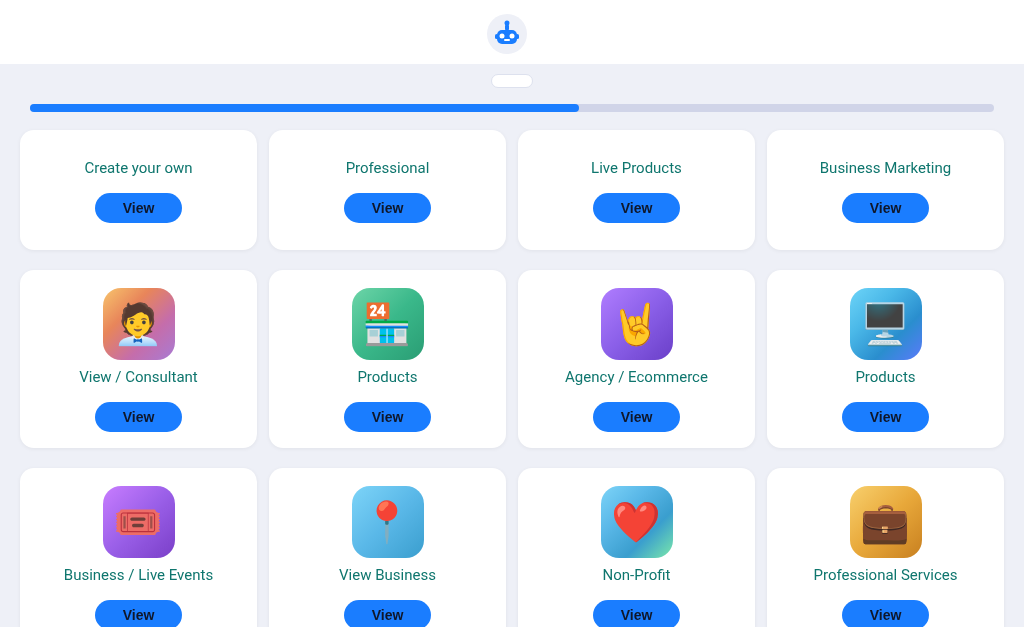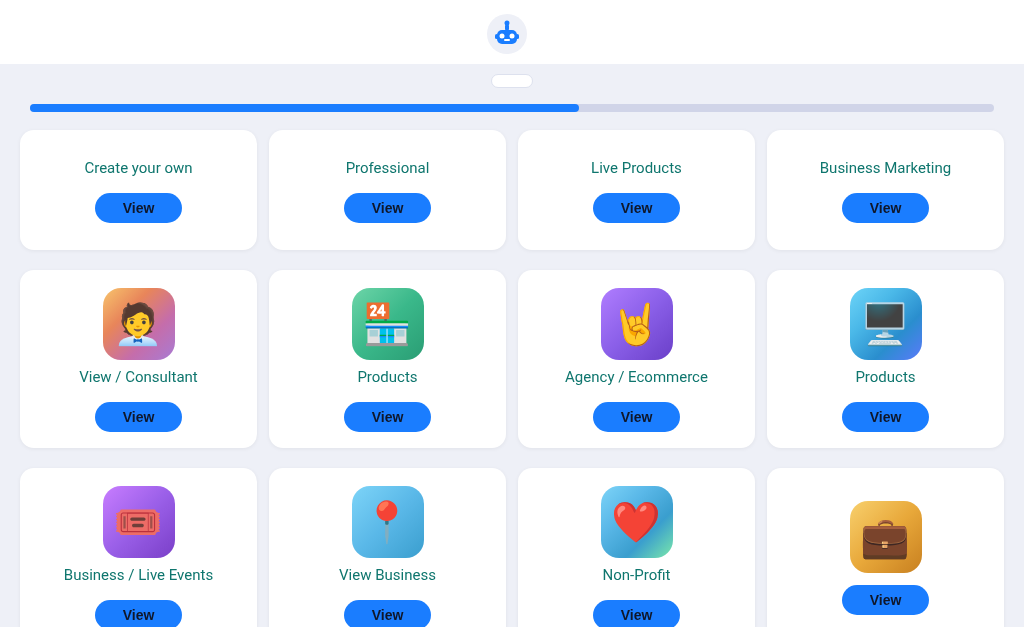--- a/index.html
+++ b/index.html
@@ -230,15 +230,16 @@
       <div class="card-title">View Business</div>
       <button class="view-btn">View</button>
     </div>
     <div class="card">
       <div class="card-img icon-nonprofit" style="font-size: 40px; display: flex; align-items: center; justify-content: center;">❤️</div>
       <div class="card-title">Non-Profit</div>
       <button class="view-btn">View</button>
     </div>
     <div class="card">
       <div class="card-img icon-professional" style="font-size: 40px; display: flex; align-items: center; justify-content: center;">💼</div>
+      <div class="card-title">Professional Services</div>
       <button class="view-btn">View</button>
     </div>
   </div>
 
 </body></html>

